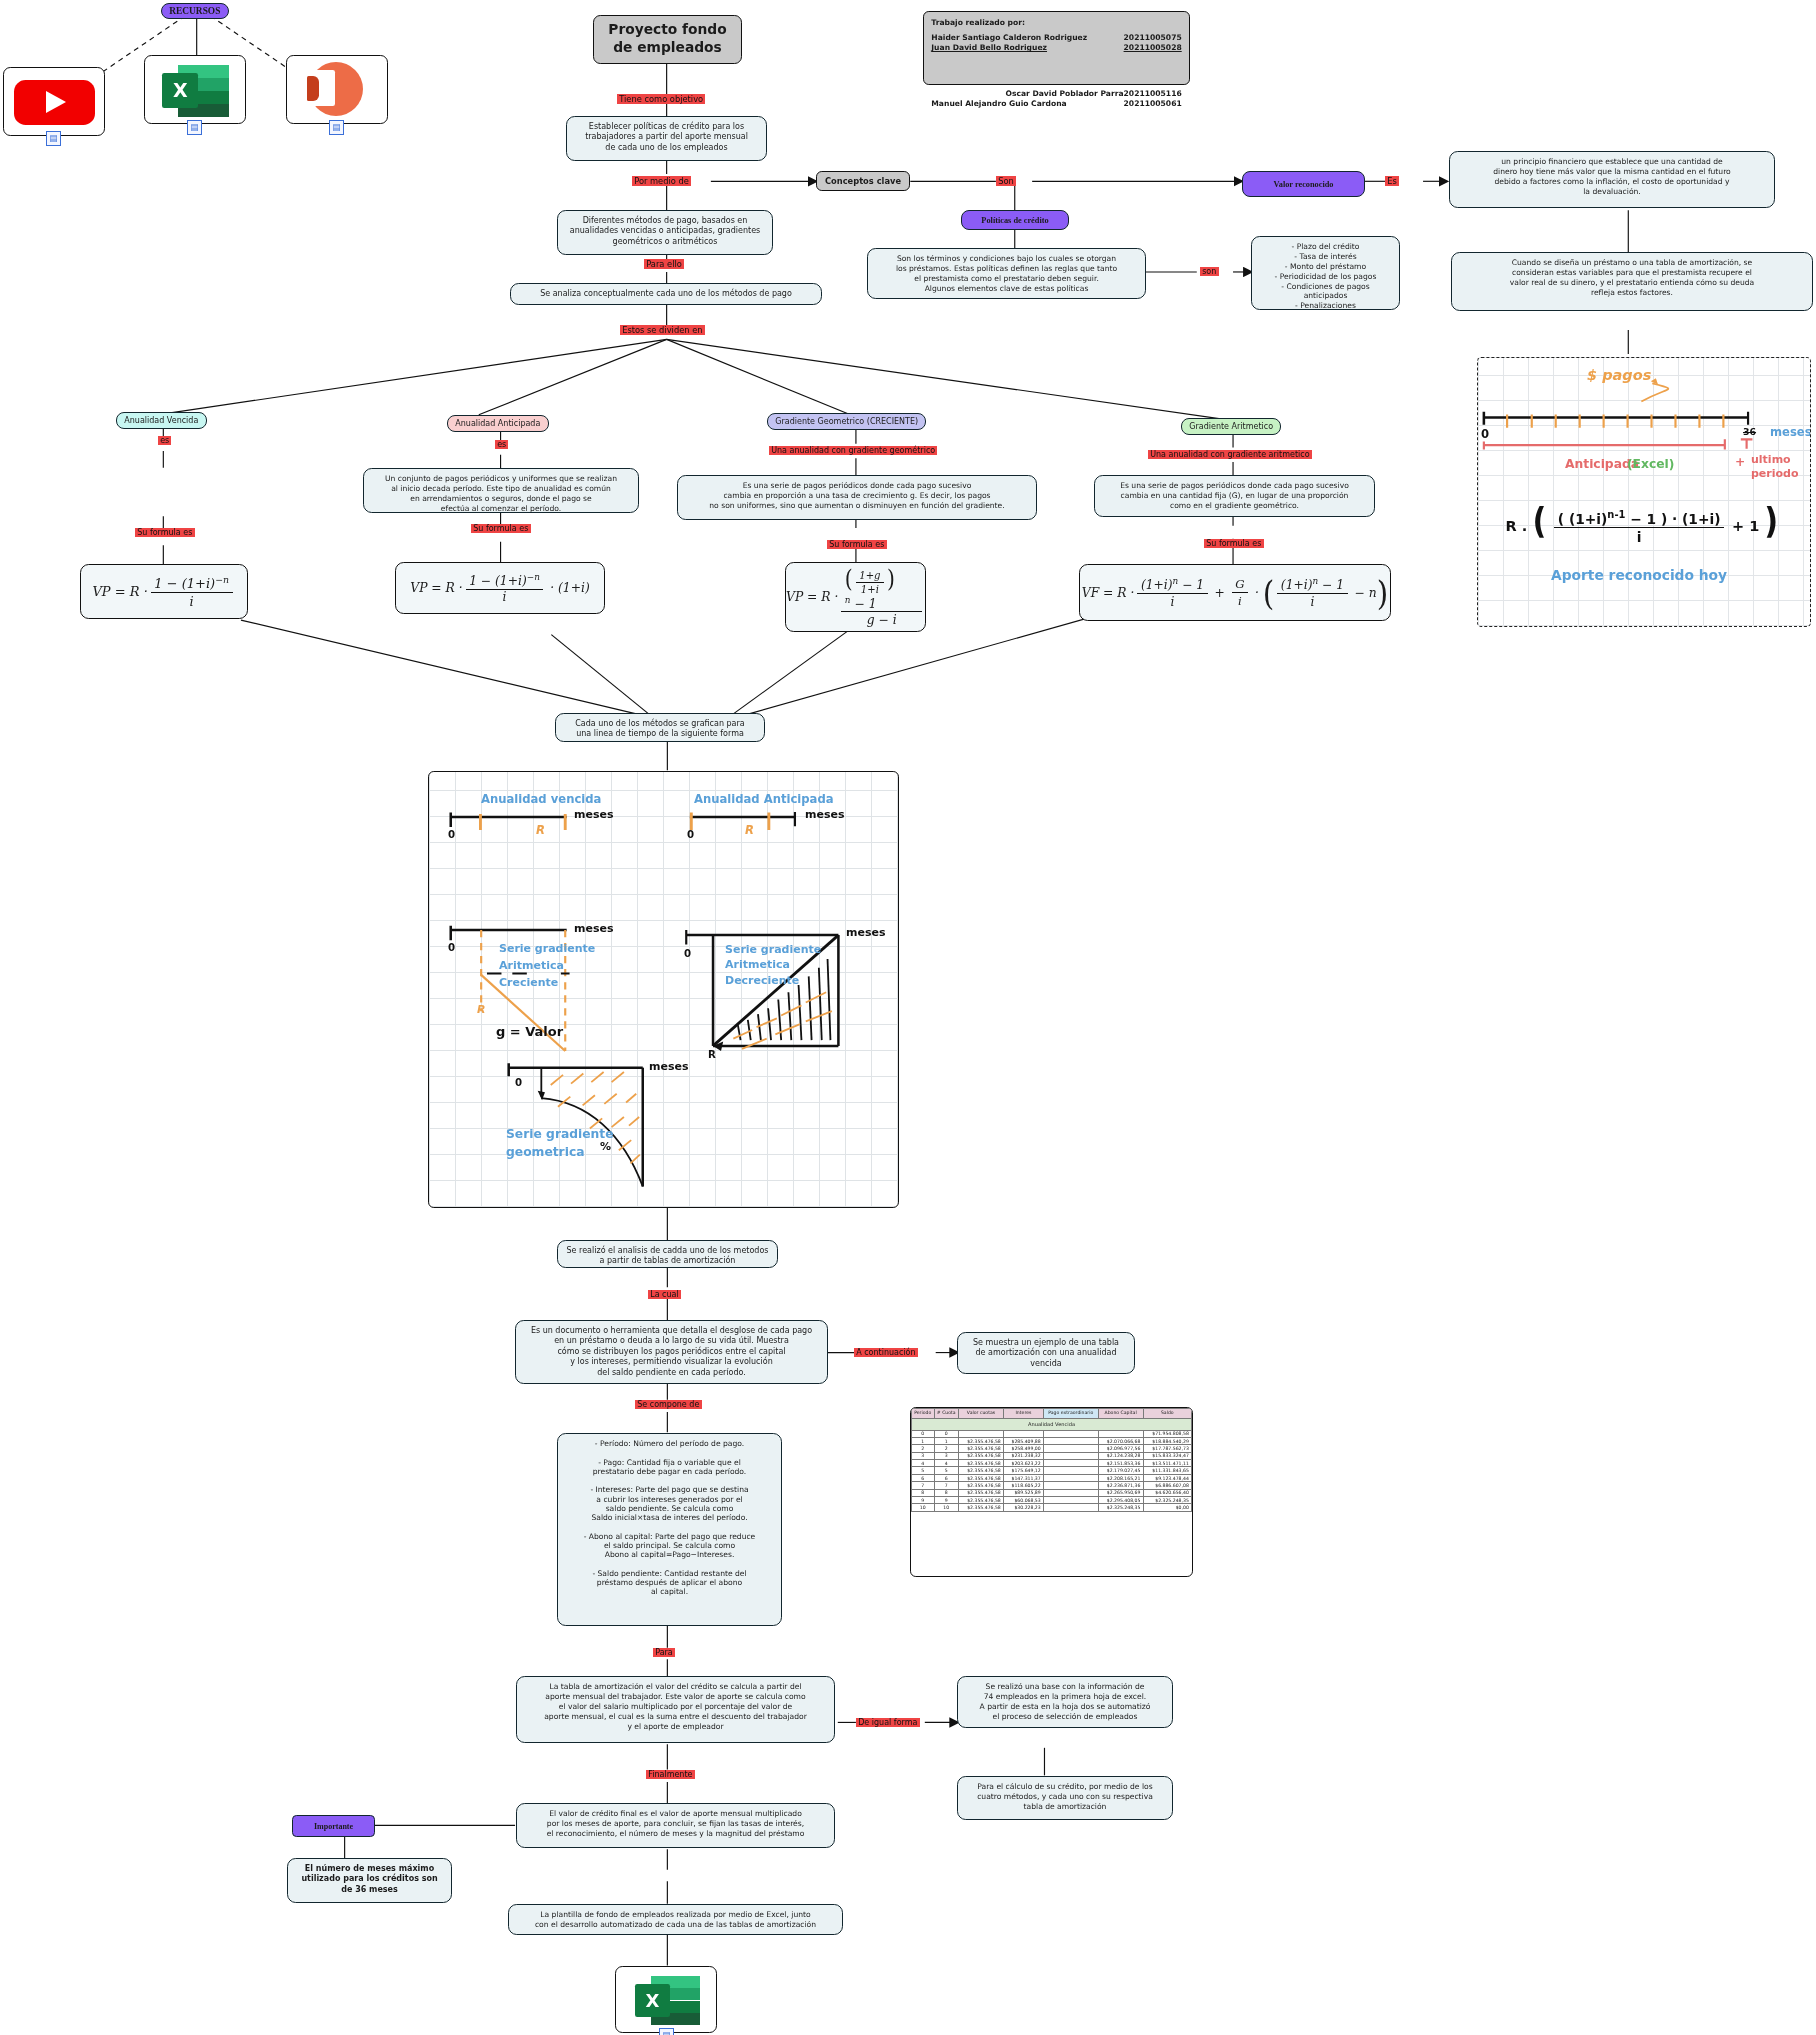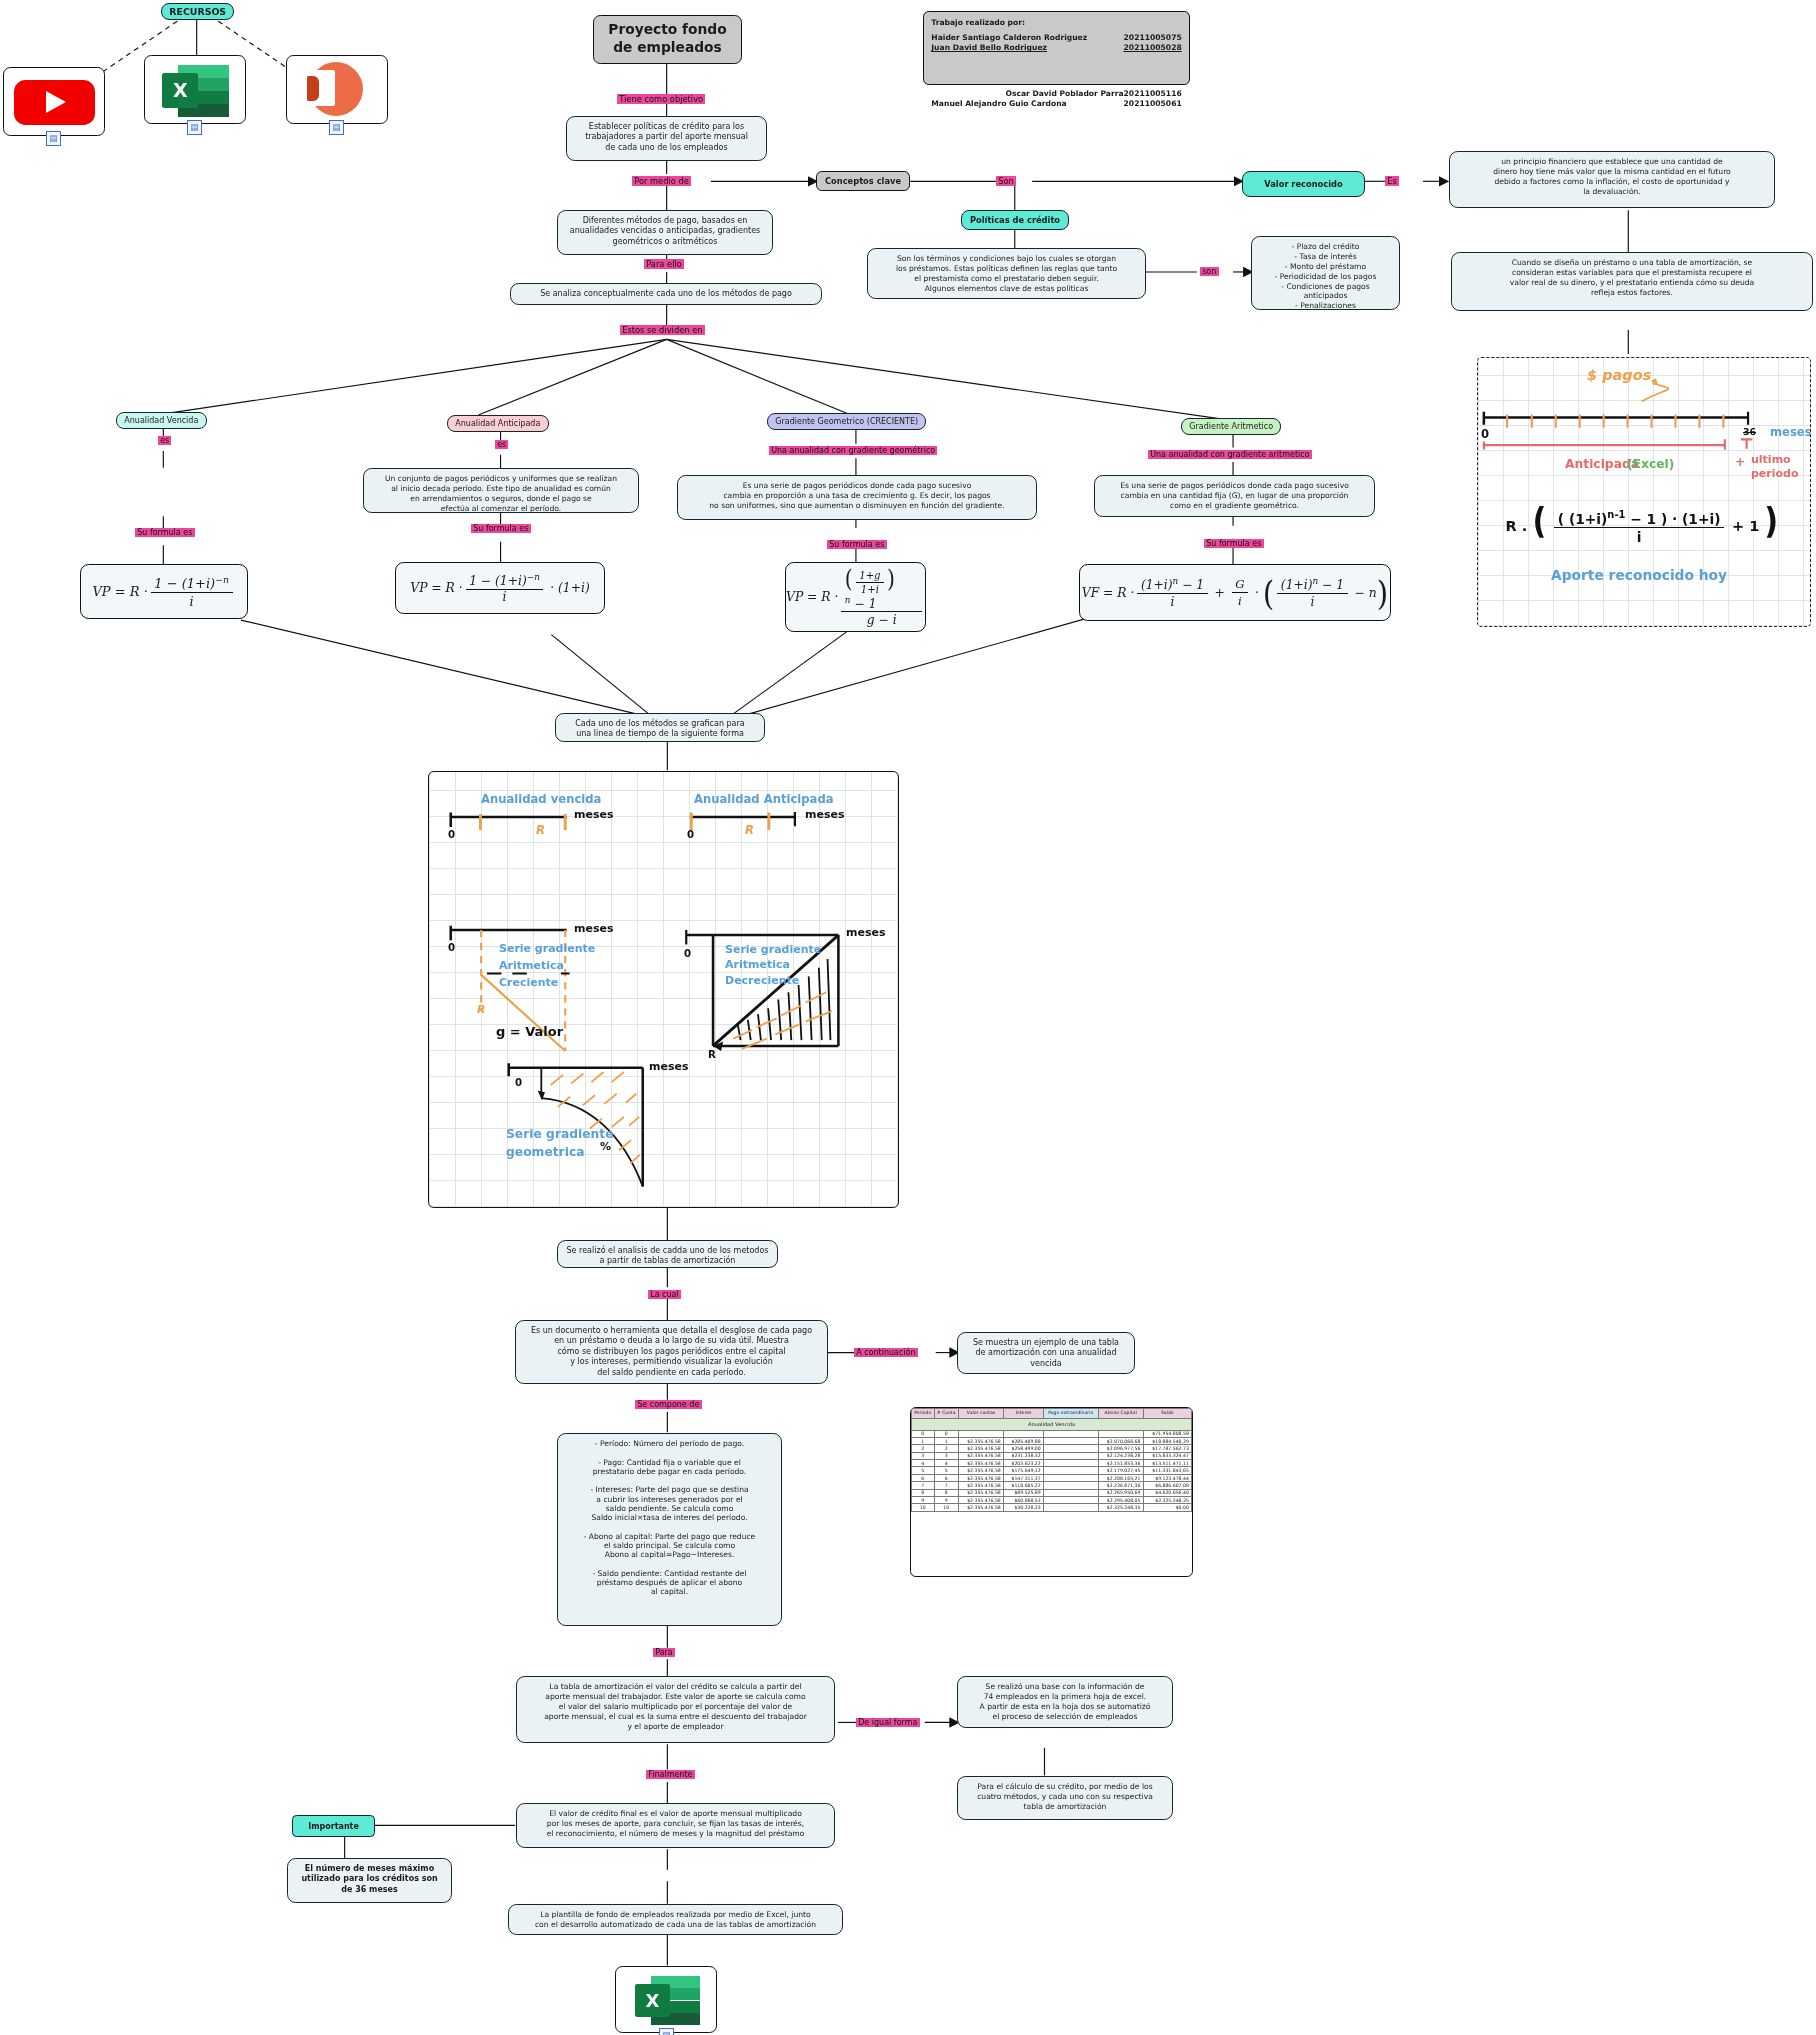--- a/index.html
+++ b/index.html
@@ -20,39 +20,39 @@
     border:1.2px solid #12262e;
     border-radius:8.7px;
     text-align:center;
     line-height:1.30;
     padding:5.1px 6.5px;
     white-space:pre-line;
   }
   .node.grey { background:#c9c9c9; border-color:#111; font-weight:bold; }
   .edge-label {
     position:absolute;
-    background:#ec4899;
+    background:#ef4444;
     color:#111;
     white-space:nowrap;
     padding:0 2.2px;
     text-align:center;
   }
   .tag {
     position:absolute;
     border:1.2px solid #12262e;
     border-radius:8px;
     text-align:center;
     padding:2.9px 7.3px;
     white-space:nowrap;
   }
   .tag.cyan   { background:#c8f7f2; }
   .tag.pink   { background:#f9cfcf; }
   .tag.purple { background:#c3c3f2; }
   .tag.green  { background:#c7f2c4; }
-  .tag.bold   { font-weight:bold; background:#5eead4; }
+  .tag.bold   { font-weight:bold; background:#8b5cf6;font-family:Liberation Serif, serif; }
 
   .formula {
     position:absolute;
     background:#f2f7f9;
     border:1.2px solid #111;
     border-radius:8.7px;
     display:flex; align-items:center; justify-content:center;
     font-family:"DejaVu Serif", serif;
     font-style:italic;
   }

